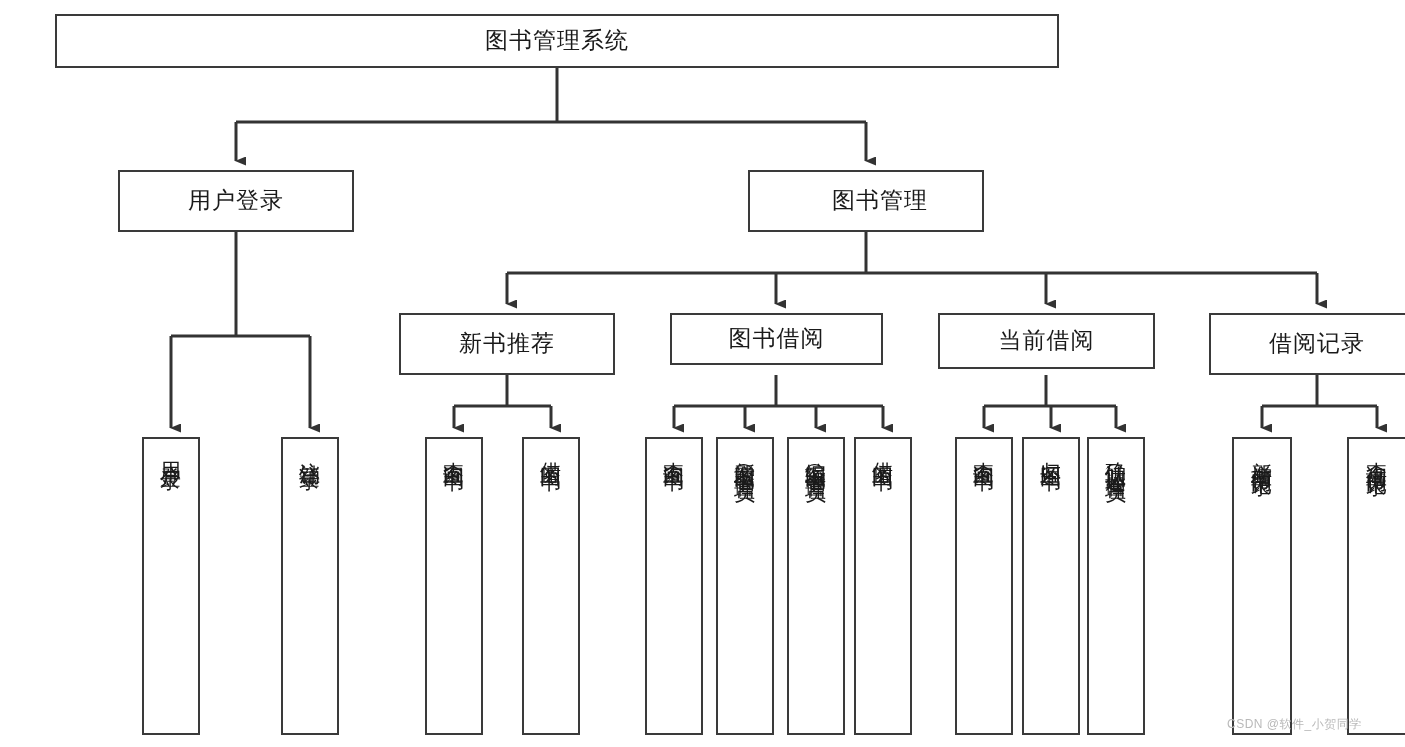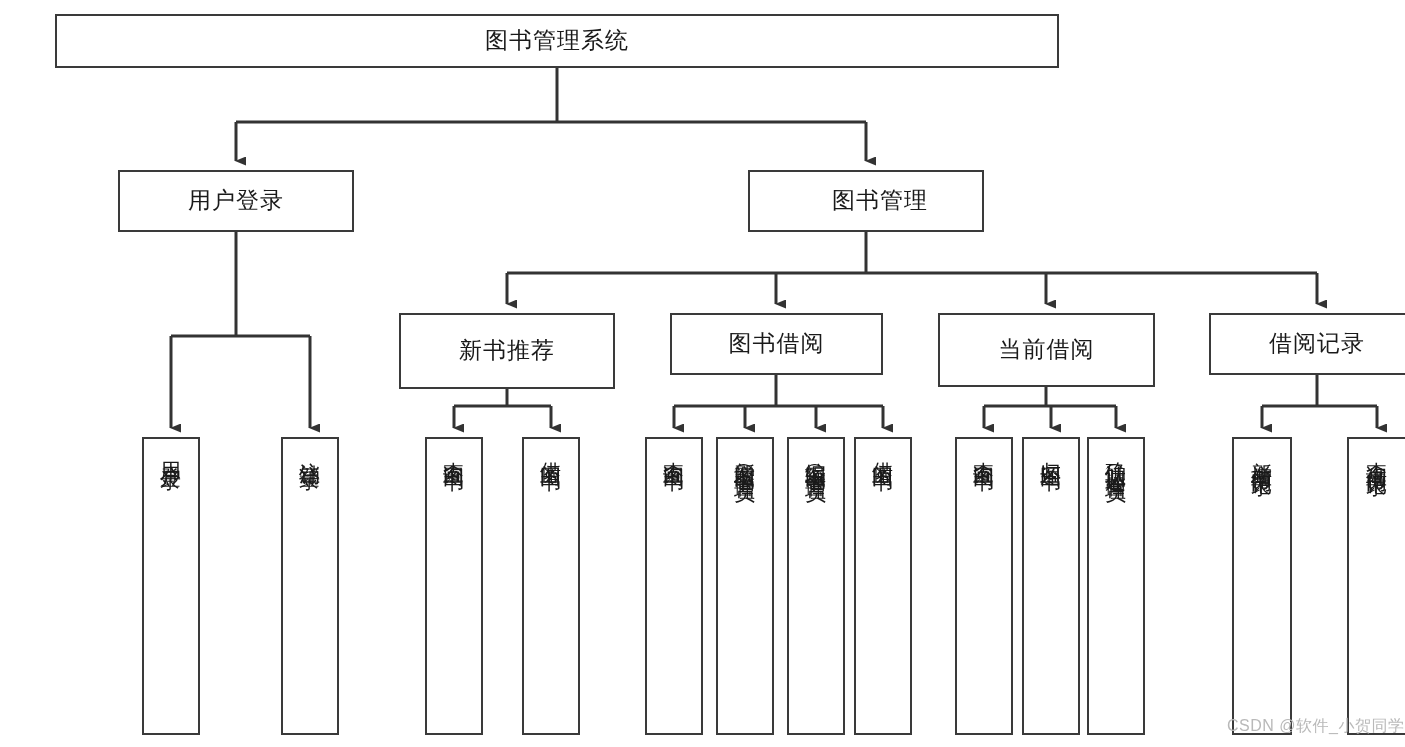--- a/index.html
+++ b/index.html
@@ -49,21 +49,21 @@
   }
   .node.vert .vtext {
     writing-mode: vertical-rl;
     text-orientation: upright;
     letter-spacing: 3px;
     line-height: 1;
     white-space: nowrap;
   }
   .watermark {
     position: absolute;
-    font-size: 16px;
+    font-size: 12px;
     color: #b9b9b9;
     white-space: nowrap;
     letter-spacing: 0.5px;
   }
 </style>
 </head>
 <body>
 
 <div id="canvas">
 
@@ -121,27 +121,27 @@
     <span>图书管理系统</span>
   </div>
 
   <div class="node horiz" style="left:81px; top:170px; width:236px; height:62px;">
     <span>用户登录</span>
   </div>
   <div class="node horiz" style="left:711px; top:170px; width:236px; height:62px;padding-left:28px;">
     <span>图书管理</span>
   </div>
 
-  <div class="node horiz" style="left:362px; top:313px; width:216px; height:76px;">
+  <div class="node horiz" style="left:362px; top:313px; width:216px; height:62px;">
     <span>新书推荐</span>
   </div>
-  <div class="node horiz" style="left:633px; top:313px; width:213px; height:62px;">
+  <div class="node horiz" style="left:633px; top:313px; width:213px; height:52px;">
     <span>图书借阅</span>
   </div>
-  <div class="node horiz" style="left:901px; top:313px; width:217px; height:74px;">
+  <div class="node horiz" style="left:901px; top:313px; width:217px; height:56px;">
     <span>当前借阅</span>
   </div>
   <div class="node horiz" style="left:1172px; top:313px; width:216px; height:62px;text-align:right;">
     <span>借阅记录</span>
   </div>
 
   <div class="node vert" style="left:105px; top:437px; width:58px; height:298px;">
     <span class="vtext">用户登录</span>
   </div>
   <div class="node vert" style="left:244px; top:437px; width:58px; height:298px;">

